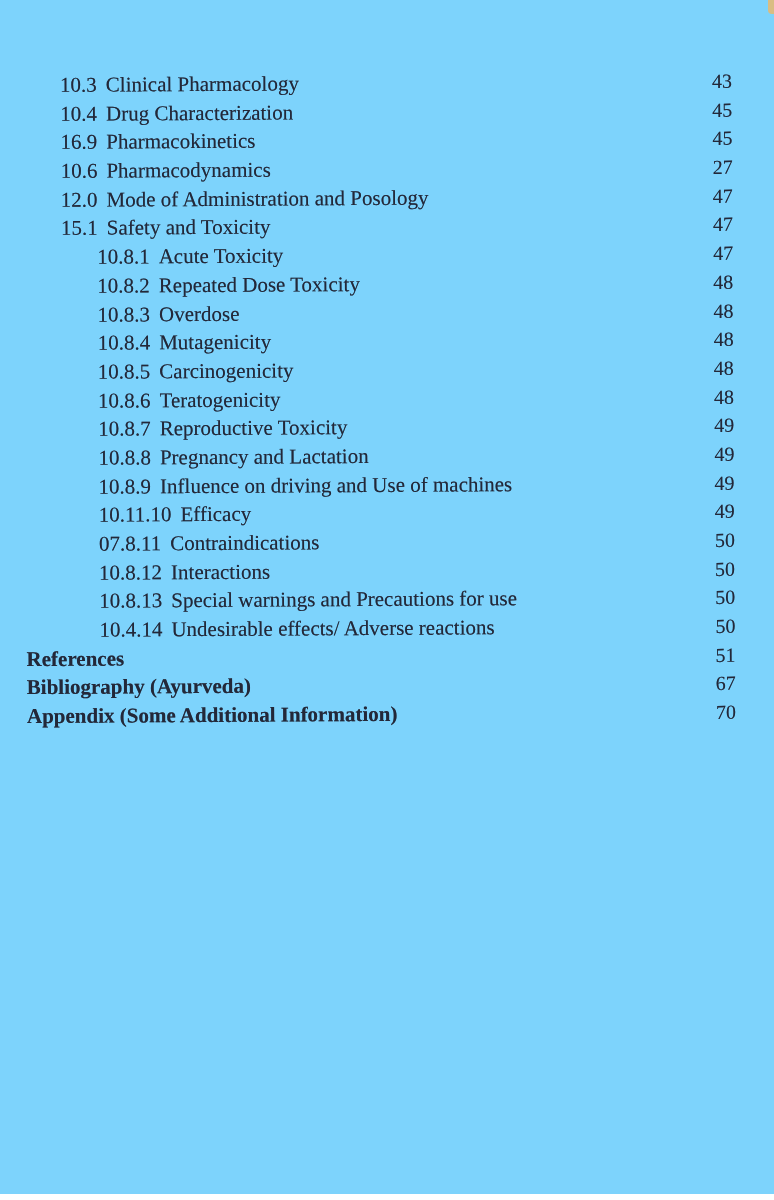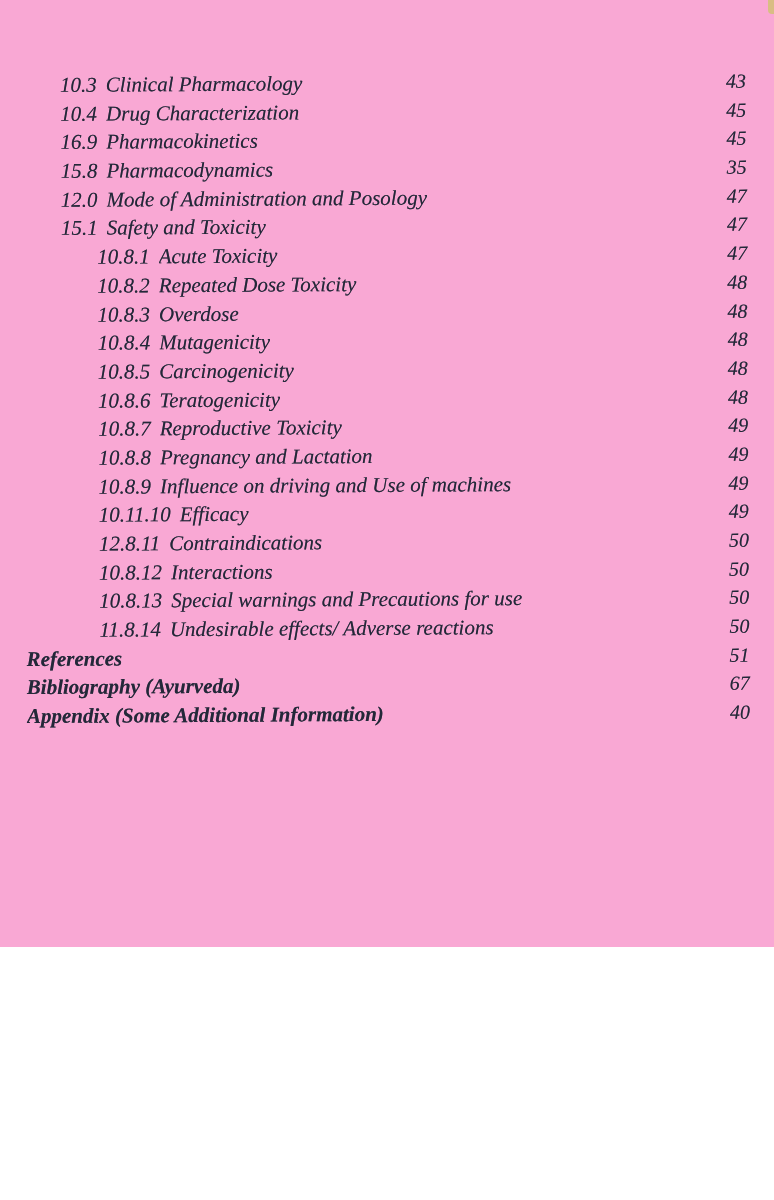--- a/index.html
+++ b/index.html
@@ -3,26 +3,25 @@
 <meta charset="utf-8">
 <style>
   html, body {
     margin: 0;
     padding: 0;
     background: #ffffff;
   }
   .page {
     position: relative;
     width: 774px;
-    height: 947px;
-    background: #f9a8d4;
+    height: 1194px;
+    background: #7dd3fc;
     overflow: hidden;
     font-family: "Liberation Serif", "DejaVu Serif", serif;
     color: #232839;
-    font-style: italic;
   }
   .toc {
     position: absolute;
     top: 71px;
     left: 0;
     right: 0;
     transform: rotate(-0.35deg);
     transform-origin: 40px 50%;
     text-shadow: 0 0 0.4px rgba(35,40,57,0.55);
   }
@@ -38,21 +37,20 @@
   .row.l0 { padding-left: 25px; font-weight: bold; }
   .row.l1 { padding-left: 62px; }
   .row.l2 { padding-left: 98px; }
   .num   { margin-right: 9px; }
   .title { flex: 1 1 auto; overflow: hidden; }
   .pg {
     font-weight: normal;
     font-size: 20px;
     margin-left: 12px;
     min-width: 34px;
-    text-align: right;
     text-shadow: 0 0 0.3px rgba(35,40,57,0.45);
   }
   .corner-mark {
     position: absolute;
     top: 0;
     right: 0;
     width: 6px;
     height: 14px;
     background: #d9bd83;
     border-bottom-left-radius: 4px;
@@ -78,23 +76,23 @@
       <span class="pg">45</span>
     </div>
 
     <div class="row l1">
       <span class="num">16.9</span>
       <span class="title">Pharmacokinetics</span>
       <span class="pg">45</span>
     </div>
 
     <div class="row l1">
-      <span class="num">15.8</span>
+      <span class="num">10.6</span>
       <span class="title">Pharmacodynamics</span>
-      <span class="pg">35</span>
+      <span class="pg">27</span>
     </div>
 
     <div class="row l1">
       <span class="num">12.0</span>
       <span class="title">Mode of Administration and Posology</span>
       <span class="pg">47</span>
     </div>
 
     <div class="row l1">
       <span class="num">15.1</span>
@@ -156,52 +154,52 @@
       <span class="pg">49</span>
     </div>
 
     <div class="row l2">
       <span class="num">10.11.10</span>
       <span class="title">Efficacy</span>
       <span class="pg">49</span>
     </div>
 
     <div class="row l2">
-      <span class="num">12.8.11</span>
+      <span class="num">07.8.11</span>
       <span class="title">Contraindications</span>
       <span class="pg">50</span>
     </div>
 
     <div class="row l2">
       <span class="num">10.8.12</span>
       <span class="title">Interactions</span>
       <span class="pg">50</span>
     </div>
 
     <div class="row l2">
       <span class="num">10.8.13</span>
       <span class="title">Special warnings and Precautions for use</span>
       <span class="pg">50</span>
     </div>
 
     <div class="row l2">
-      <span class="num">11.8.14</span>
+      <span class="num">10.4.14</span>
       <span class="title">Undesirable effects/ Adverse reactions</span>
       <span class="pg">50</span>
     </div>
 
     <div class="row l0">
       <span class="title">References</span>
       <span class="pg">51</span>
     </div>
 
     <div class="row l0">
       <span class="title">Bibliography (Ayurveda)</span>
       <span class="pg">67</span>
     </div>
 
     <div class="row l0">
       <span class="title">Appendix (Some Additional Information)</span>
-      <span class="pg">40</span>
+      <span class="pg">70</span>
     </div>
 
   </div>
 </div>
 
 </body></html>

